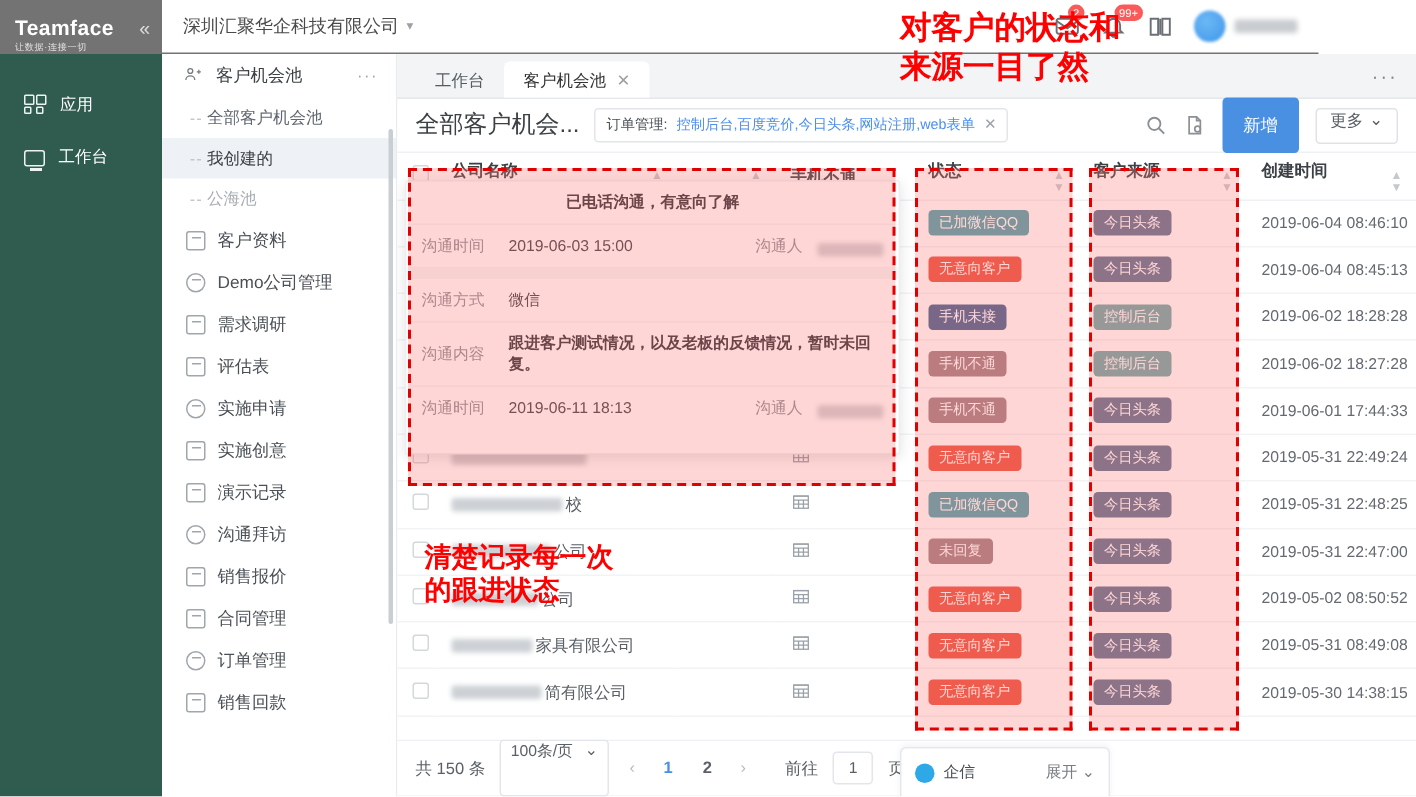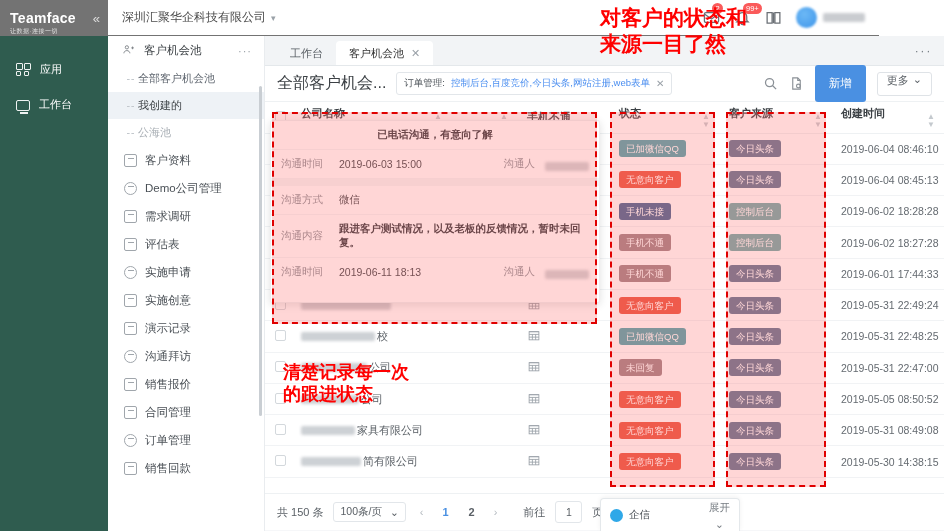--- a/index.html
+++ b/index.html
@@ -208,22 +208,22 @@
   .d-val.bold { font-weight: bold; color: #2c3136; }
   .d-gap { margin-left: auto; display: flex; align-items: flex-end; gap: 10px; }
   .d-sep { height: 7px; background: #f4f6f7; }
 
   
   .pager {
     height: 37px; background: #fff; border-top: 1px solid #eef1f3;
     display: flex; align-items: center; gap: 10px; padding: 0 12px; font-size: 11px; color: #5a6066;
   }
   .pg-select {
-    border: 1px solid #e2e6ea; border-radius: 3px; height: 20px; padding: 0 6px;
-    display: flex; align-items: center; gap: 8px; font-size: 10.5px; color: #5a6066; cursor: pointer;
+    border: 1px solid #e2e6ea; border-radius: 3px; height: 38px; padding: 0 6px;
+    display: flex; align-items: flex-start; gap: 8px; font-size: 10.5px; color: #5a6066; cursor: pointer;
   }
   .pg-arrow { color: #b5bbc1; cursor: pointer; padding: 0 4px; font-size: 11px; }
   .pg-num { cursor: pointer; padding: 0 5px; font-weight: bold; font-size: 11px; }
   .pg-num.active { color: #4a90e2; }
   .pg-input {
     width: 27px; height: 22px; border: 1px solid #e2e6ea; border-radius: 3px;
     text-align: center; font-size: 10.5px; color: #5a6066;
     font-family: "Liberation Sans", sans-serif; background: #fff;
   }
 
@@ -235,21 +235,21 @@
     padding: 16px 9px; gap: 6px; font-size: 10.5px; color: #4a5056;
     box-shadow: 0 -1px 5px rgba(0,0,0,.06);
   }
   .chat-dot {
     width: 13px; height: 13px; border-radius: 50%; background: #2fa8e8; position: relative;
   }
   .chat-dot::after {
     content: ""; position: absolute; left: 3px; top: 9px; border: 3px solid transparent;
     border-top-color: #2fa8e8;
   }
-  .chat-exp { margin-left: auto; display: flex; align-items: center; gap: 3px; color: #777d83; cursor: pointer; flex-direction: column; }
+  .chat-exp { margin-left: auto; display: flex; align-items: center; gap: 3px; color: #777d83; cursor: pointer; }
 
   
   .anno {
     position: absolute; color: #ff0000; font-weight: bold; line-height: 1.22;
     font-family: "DejaVu Sans", "Liberation Sans", sans-serif;
     white-space: pre-line; pointer-events: none;
   }
   #anno-top { left: 600px; top: 6px; font-size: 21px; }
   #anno-mid { left: 283px; top: 361px; font-size: 18px; }
 
@@ -622,21 +622,21 @@
                   <span>公司</span>
                 </span>
               </td>
               <td></td>
               <td><span class="grid-ico"><svg viewBox="0 0 24 24" width="14" height="13" fill="none" stroke="#9aa1a8" stroke-width="1.6">
                     <rect x="3" y="5" width="18" height="15"></rect>
                     <path d="M3 10h18M3 15h18M9 10v10M15 10v10M3 5h18"></path>
                   </svg></span></td>
               <td><span class="badge" style="background:#e8503a">无意向客户</span></td>
               <td><span class="badge" style="background:#5c7290">今日头条</span></td>
-              <td class="date-cell">2019-05-05 08:50:52</td>
+              <td class="date-cell">2019-05-02 08:50:52</td>
             </tr>
             <tr>
               <td><span class="cbx"></span></td>
               <td>
                 <span class="cname">
                   <span class="redact" style="width:54px"></span>
                   <span>家具有限公司</span>
                 </span>
               </td>
               <td></td>

